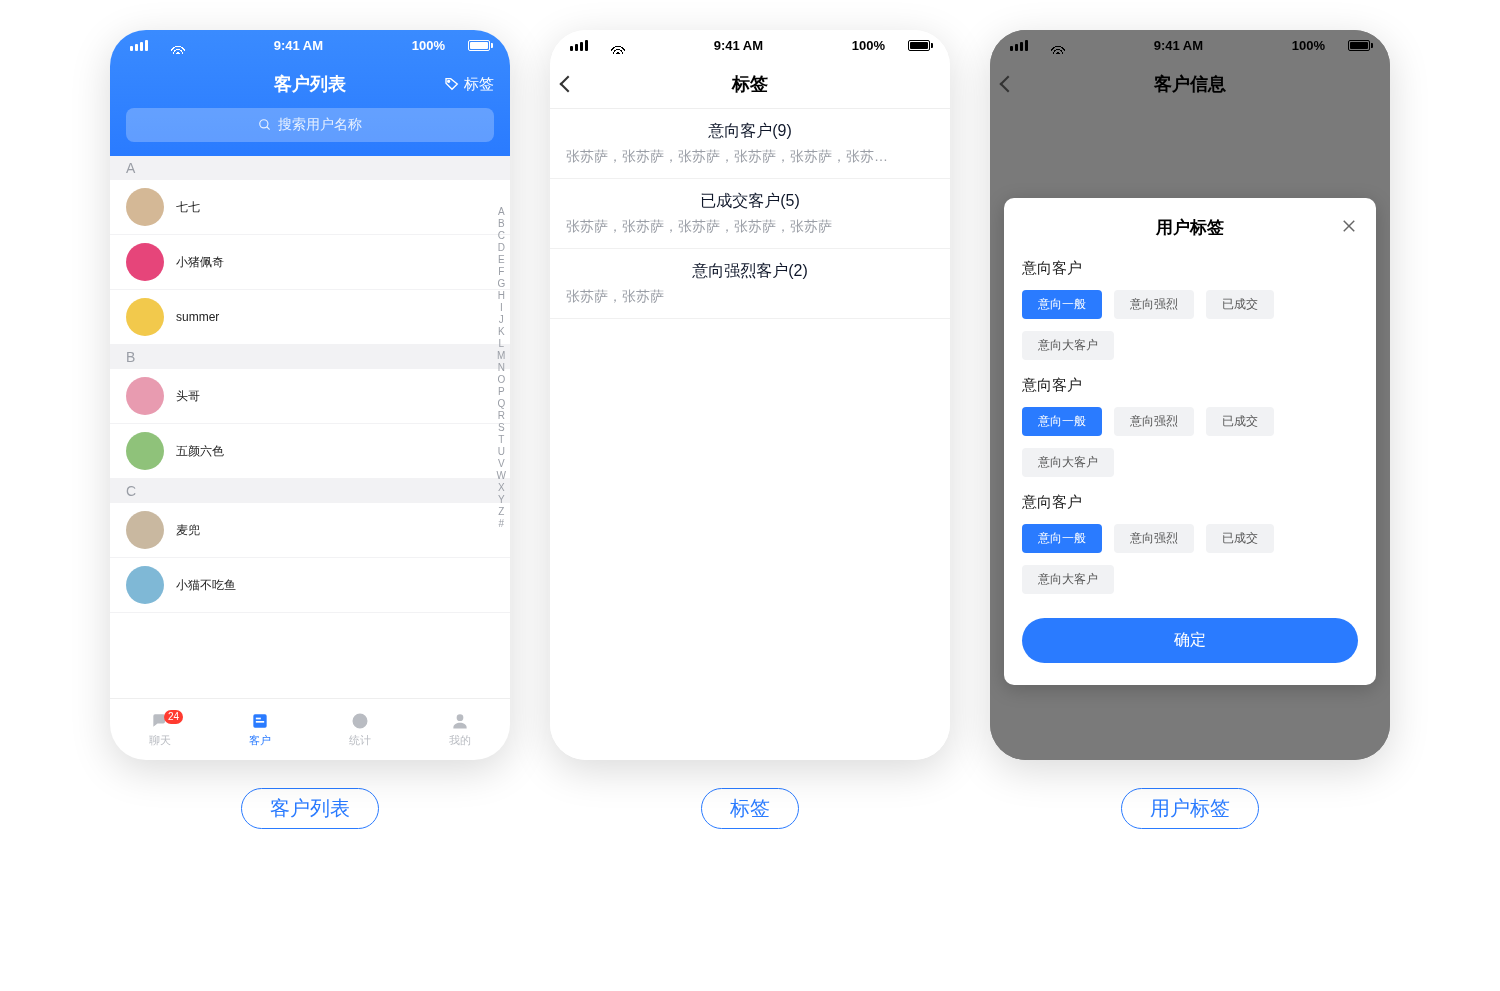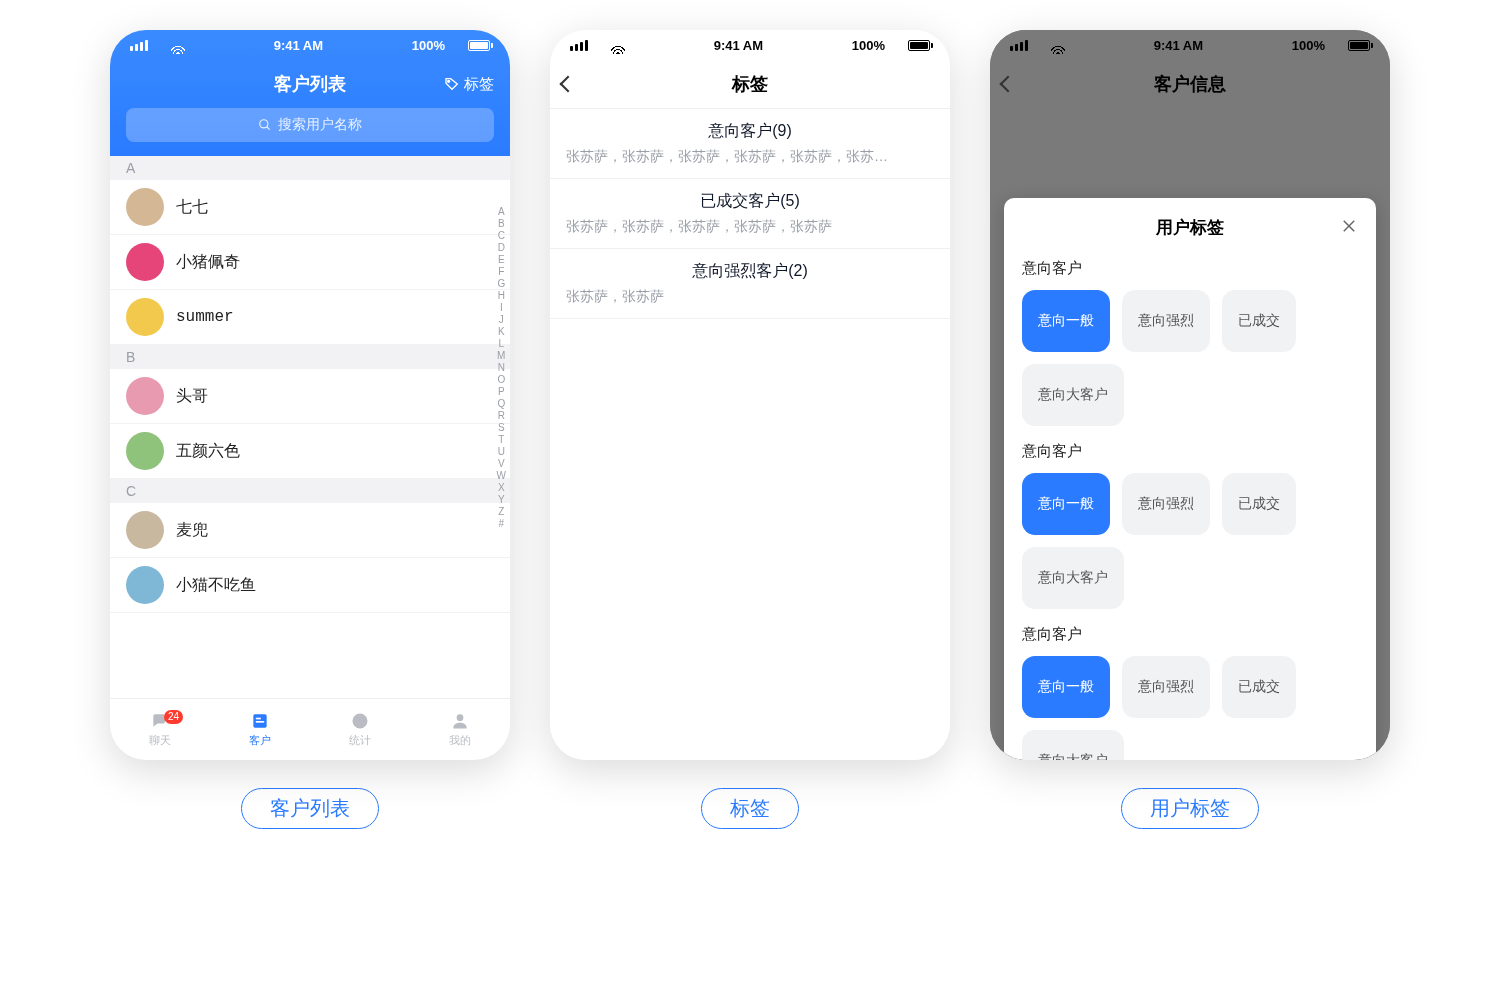--- a/index.html
+++ b/index.html
@@ -73,21 +73,21 @@
     display:flex; align-items:center; gap:12px;
     padding: 8px 16px;
     border-bottom:1px solid #f2f2f4;
   }
   .avatar{
     width:38px;height:38px;border-radius:50%;
     background:#ddd; flex:none;
     display:flex; align-items:center; justify-content:center;
     color:#fff; font-size:16px;
   }
-  .row .name{ font-size:16px; color:#222;font-family:Liberation Mono, monospace;}
+  .row .name{ font-size:12px; color:#222;}
   .index-strip{
     position:absolute; right:4px; top:50px; bottom:60px;
     display:flex; flex-direction:column; gap:0px;
     font-size:10px; color:#9a9ea6; align-items:center; justify-content:flex-start;
   }
   .index-strip span{ line-height:12px; }
   .tabbar{
     height:62px; border-top:1px solid #eee;
     display:flex;
   }
@@ -117,21 +117,21 @@
     padding: 18px 0 22px;
     box-shadow:0 4px 20px rgba(0,0,0,0.2);
   }
   .modal-hdr{ display:flex; align-items:center; justify-content:center; position:relative; padding:0 18px 12px;}
   .modal-title{ font-size:17px; font-weight:600;}
   .close-x{ position:absolute; right:18px; font-size:22px; color:#666; line-height:1;}
   .mg{ padding: 8px 18px 8px;}
   .mg-title{ font-size:15px; color:#222; margin-bottom:12px;}
   .chips{ display:flex; flex-wrap:wrap; gap:12px;}
   .chip{
-    padding:22px 16px; border-radius:13px; font-size:14px;
+    padding:6px 16px; border-radius:4px; font-size:12px;
     background:#f1f2f4; color:#555;
   }
   .chip.on{ background:#2a7bff; color:#fff;}
   .confirm{
     margin: 16px 18px 0;
     background:#2a7bff; color:#fff;
     text-align:center; padding:12px 0; border-radius:24px;
     font-size:16px;
   }
 

